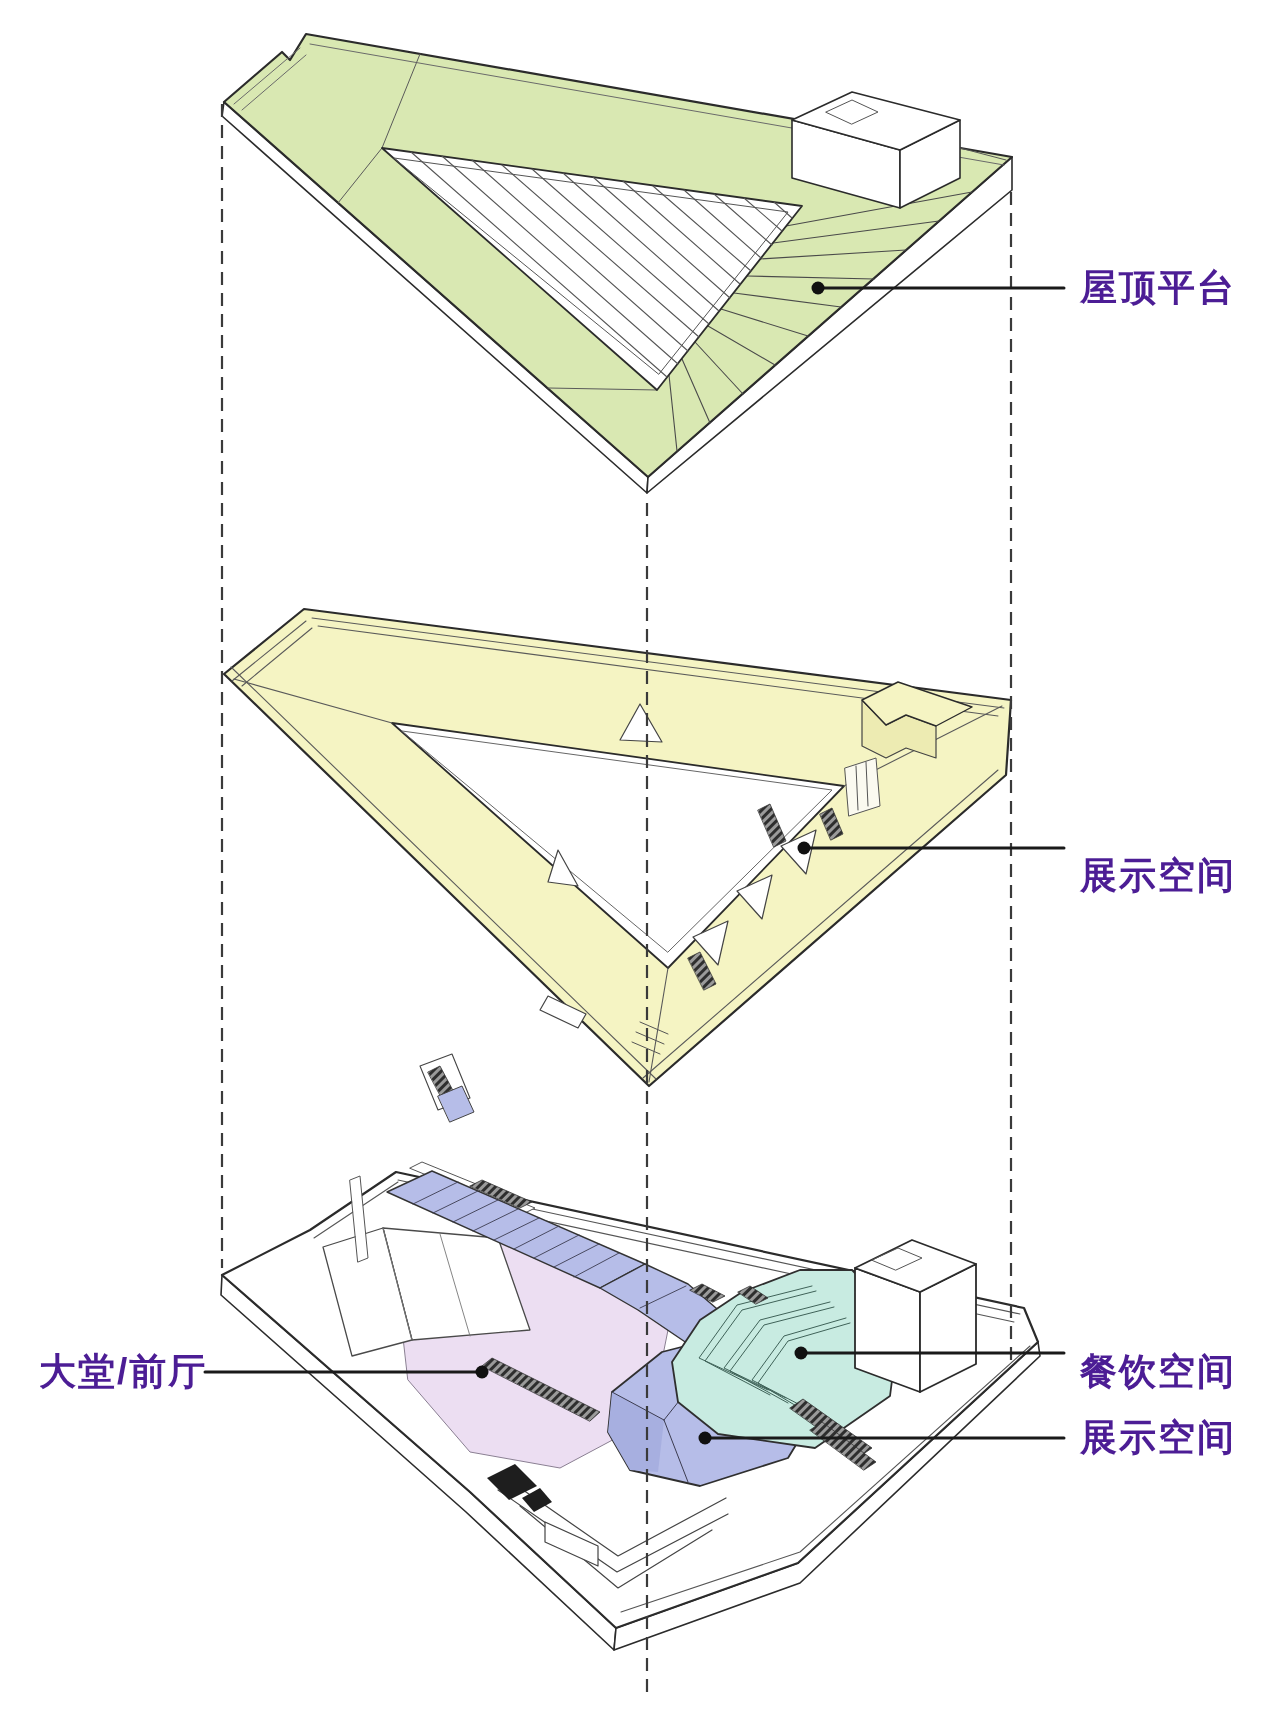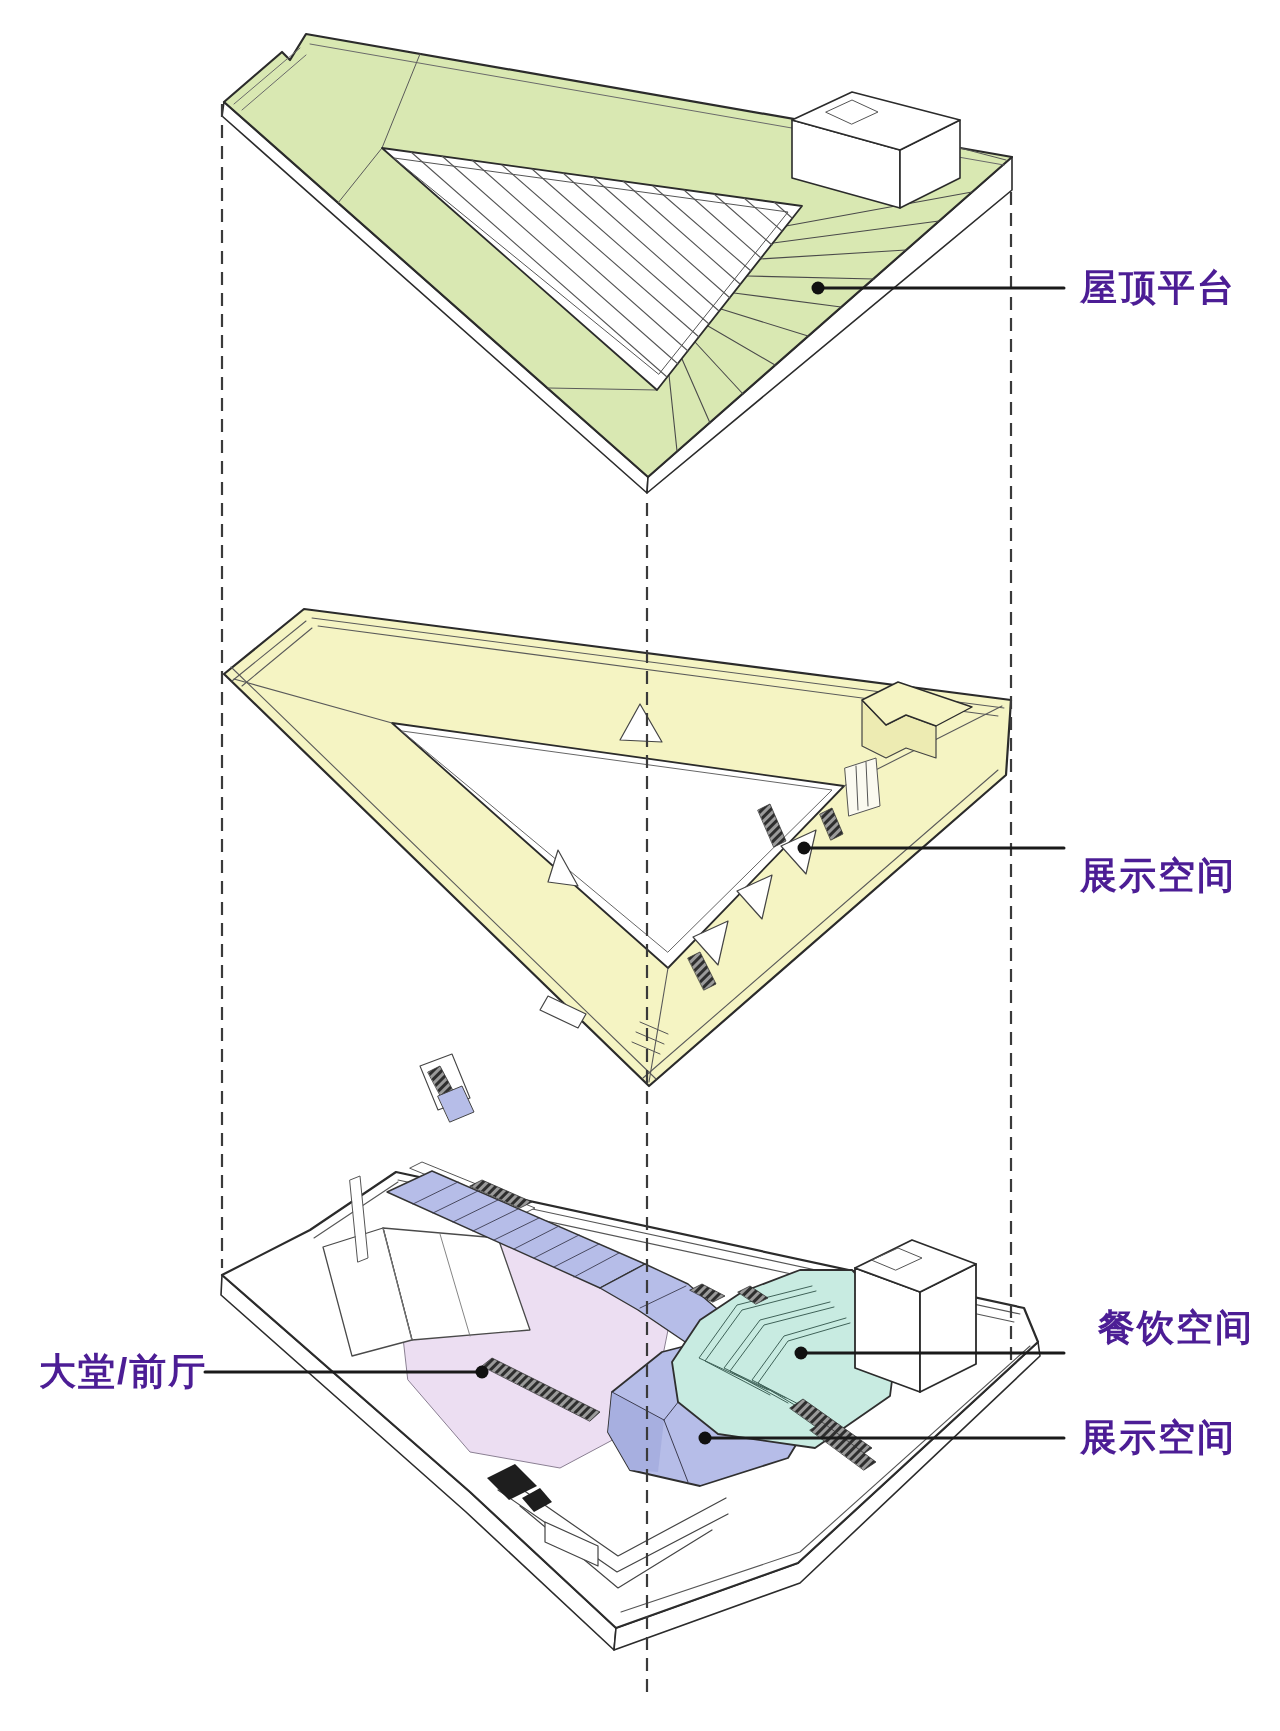--- a/index.html
+++ b/index.html
@@ -264,19 +264,19 @@
     <circle cx="705" cy="1438" r="6.5" fill="#111111" stroke="none"></circle>
     <line x1="205" y1="1372" x2="482" y2="1372"></line>
     <circle cx="482" cy="1372" r="6.5" fill="#111111" stroke="none"></circle>
   </g>
 </svg>
 
 <div class="callout" style="left:1080px; top:266px;">屋顶平台</div>
 
 <div class="callout" style="left:1080px; top:854px;">展示空间</div>
 
-<div class="callout" style="left:1080px; top:1306px;margin-left:18px;">餐饮空间</div>
+<div class="callout" style="left:1080px; top:1350px;">餐饮空间</div>
 
 <div class="callout" style="left:1080px; top:1416px;">展示空间</div>
 
 <div class="callout" style="left:39px; top:1350px;">大堂/前厅</div>
 
 </div>
 
 </body></html>

